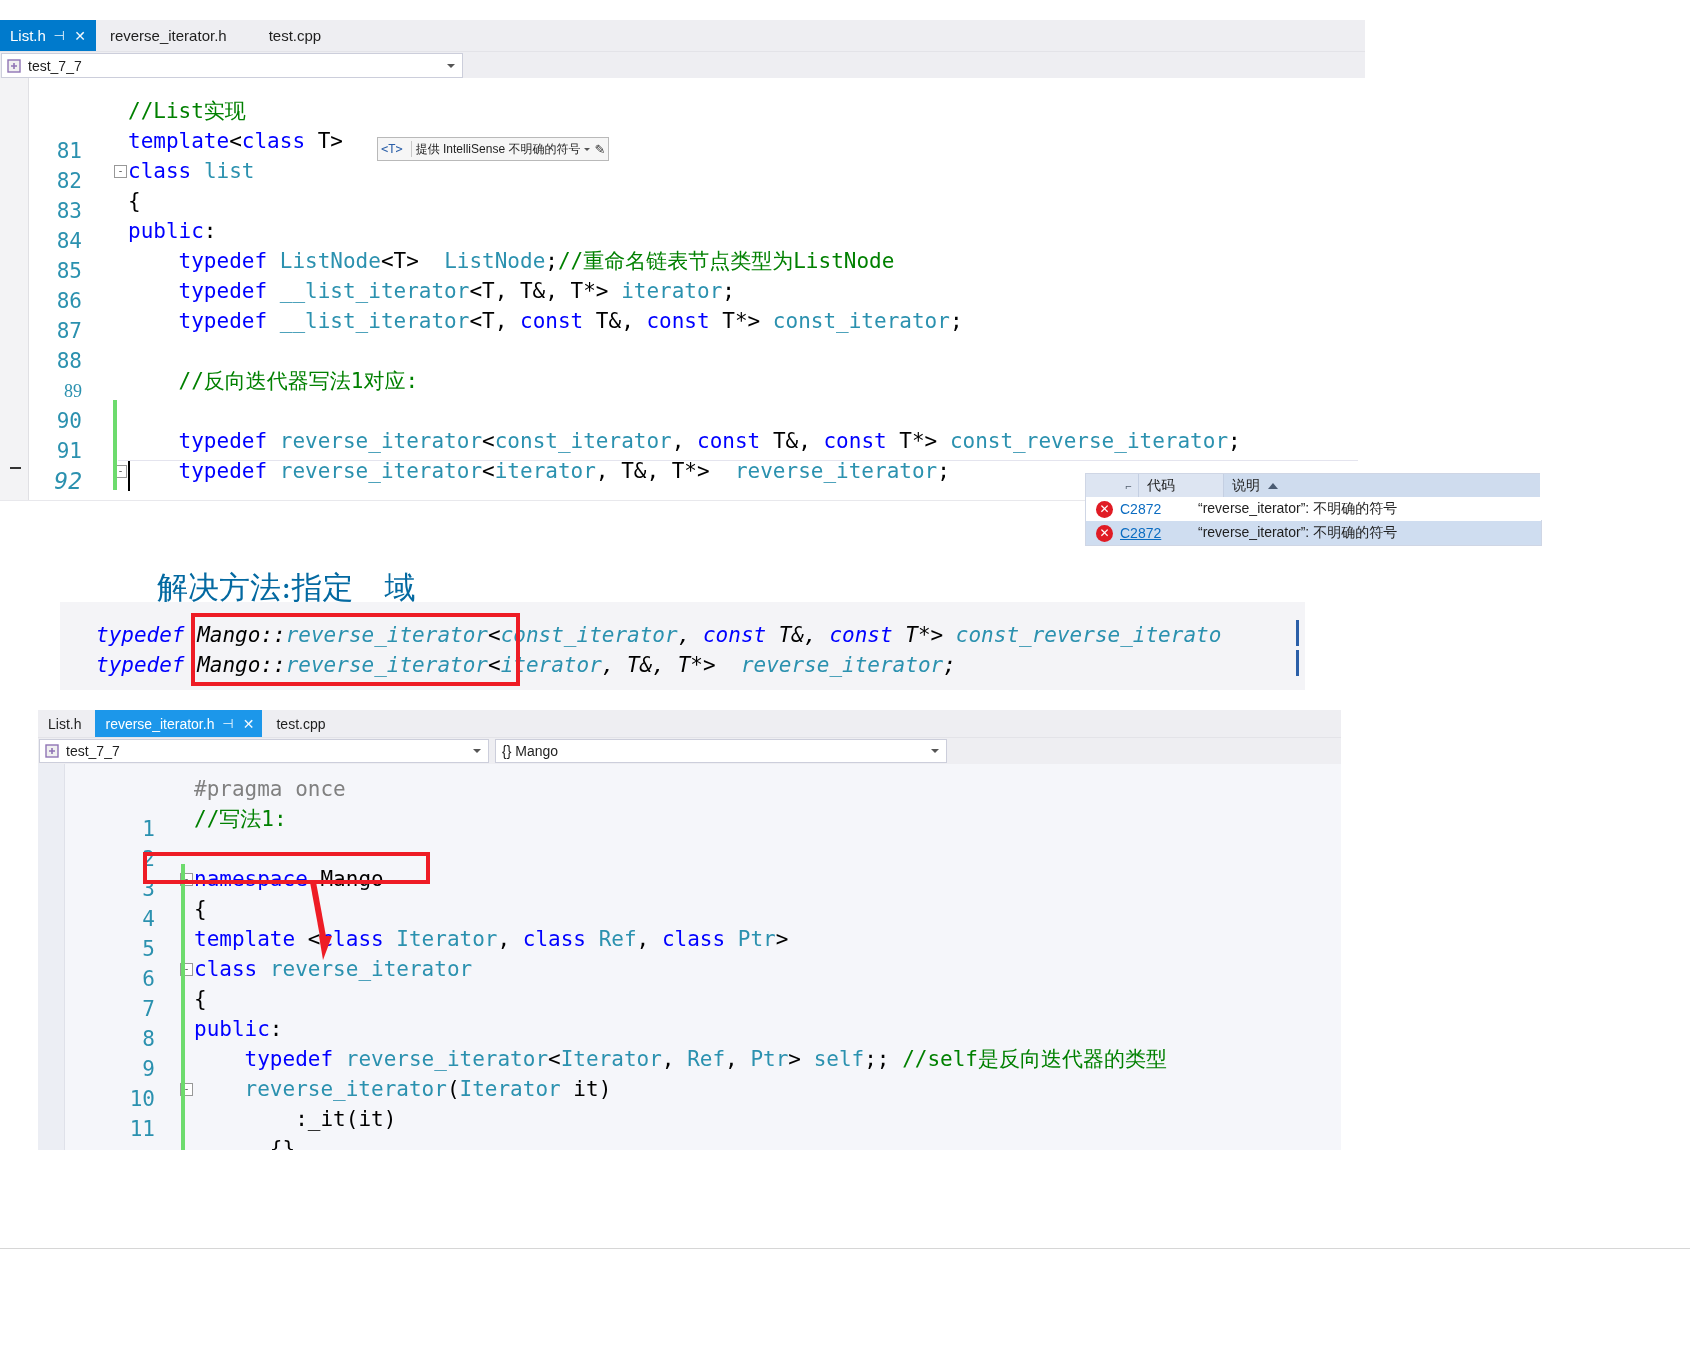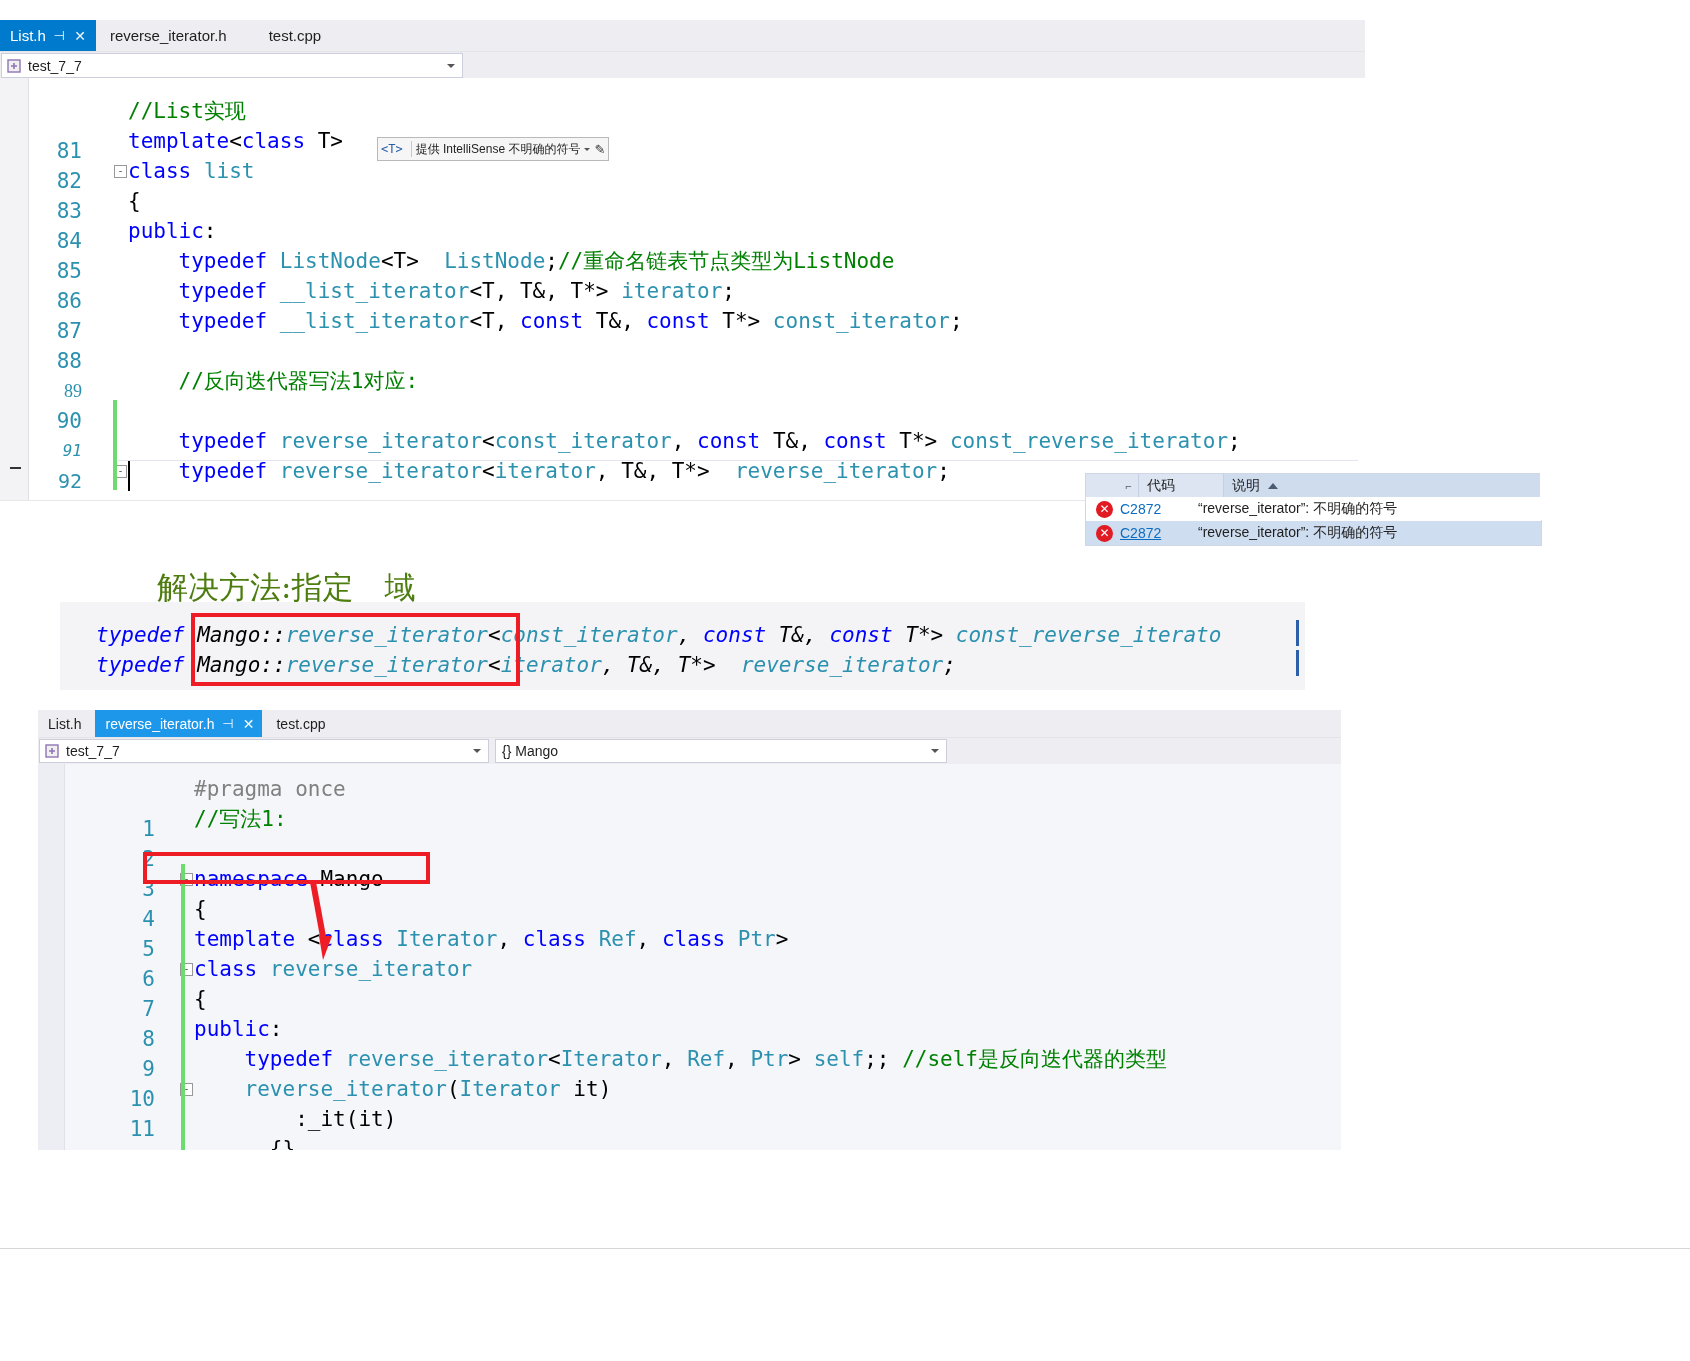--- a/index.html
+++ b/index.html
@@ -51,21 +51,21 @@
   .errrow{display:flex;align-items:center;height:24px;font-size:14px;color:#1e1e1e;}
   .errrow.sel{background:#cfddf0;}
   .errdot{width:17px;height:17px;border-radius:50%;background:#e01b24;color:#fff;font-size:12px;
       line-height:17px;text-align:center;margin:0 7px 0 10px;font-family:"Liberation Sans",sans-serif;flex:0 0 auto;}
   .errcode{color:#0b6cc1;width:78px;flex:0 0 auto;}
   .errcode.link{text-decoration:underline;}
   .errdesc{white-space:nowrap;}
 
   
   .redbox{position:absolute;border:4px solid #ee1c25;box-sizing:border-box;}
-  .redtitle{position:absolute;color:#4d7c0f;font-size:31px;font-family:"DejaVu Serif","Liberation Serif",serif;white-space:pre;}
+  .redtitle{position:absolute;color:#0369a1;font-size:31px;font-family:"DejaVu Serif","Liberation Serif",serif;white-space:pre;}
   .snippet{position:absolute;background:#f4f4f7;font-style:italic;}
   .arrow{position:absolute;}
   .vline{position:absolute;background:#2b5fa8;width:3px;}
   .hr{position:absolute;background:#d6d6d6;height:1px;}
 </style>
 </head>
 <body>
 
 <div class="vs-panel" style="left:0;top:20px;width:1365px;height:480px;background:#ffffff;border-bottom:1px solid #e8e8ec;">
 
@@ -114,23 +114,23 @@
         <div class="ln" style="left: 40px; top: 168px; width: 42px; font-size: 21px; line-height: 30px;">86</div>
         <div class="srcline" style="left: 128px; top: 168px; font-size: 21px; line-height: 30px;"><span class="p">    </span><span class="k">typedef</span><span class="p"> </span><span class="t">ListNode</span><span class="p">&lt;T&gt;  </span><span class="t">ListNode</span><span class="p">;</span><span class="c">//重命名链表节点类型为ListNode</span></div>
         <div class="ln" style="left: 40px; top: 198px; width: 42px; font-size: 21px; line-height: 30px;">87</div>
         <div class="srcline" style="left: 128px; top: 198px; font-size: 21px; line-height: 30px;"><span class="p">    </span><span class="k">typedef</span><span class="p"> </span><span class="t">__list_iterator</span><span class="p">&lt;T, T&amp;, T*&gt; </span><span class="t">iterator</span><span class="p">;</span></div>
         <div class="ln" style="left: 40px; top: 228px; width: 42px; font-size: 21px; line-height: 30px;">88</div>
         <div class="srcline" style="left: 128px; top: 228px; font-size: 21px; line-height: 30px;"><span class="p">    </span><span class="k">typedef</span><span class="p"> </span><span class="t">__list_iterator</span><span class="p">&lt;T, </span><span class="k">const</span><span class="p"> T&amp;, </span><span class="k">const</span><span class="p"> T*&gt; </span><span class="t">const_iterator</span><span class="p">;</span></div>
         <div class="ln" style="left: 40px; top: 258px; width: 42px; font-size: 18px; line-height: 30px; font-family: Liberation Serif, serif;">89</div>
         <div class="srcline" style="left: 128px; top: 258px; font-size: 21px; line-height: 30px;"></div>
         <div class="ln" style="left: 40px; top: 288px; width: 42px; font-size: 21px; line-height: 30px;">90</div>
         <div class="srcline" style="left: 128px; top: 288px; font-size: 21px; line-height: 30px;"><span class="c">    //反向迭代器写法1对应:</span></div>
-        <div class="ln" style="left: 40px; top: 318px; width: 42px; font-size: 16px; line-height: 30px; font-style: italic;">91</div>
+        <div class="ln" style="left: 40px; top: 318px; width: 42px; font-size: 21px; line-height: 30px;">91</div>
         <div class="srcline" style="left: 128px; top: 318px; font-size: 21px; line-height: 30px;"></div>
-        <div class="ln" style="left: 40px; top: 348px; width: 42px; font-size: 20px; line-height: 30px;">92</div>
+        <div class="ln" style="left: 40px; top: 348px; width: 42px; font-size: 23px; line-height: 30px; font-style: italic;">92</div>
         <div class="srcline" style="left: 128px; top: 348px; font-size: 21px; line-height: 30px;"><span class="p">    </span><span class="k">typedef</span><span class="p"> </span><span class="t">reverse_iterator</span><span class="p">&lt;</span><span class="t">const_iterator</span><span class="p">, </span><span class="k">const</span><span class="p"> T&amp;, </span><span class="k">const</span><span class="p"> T*&gt; </span><span class="t">const_reverse_iterator</span><span class="p">;</span></div>
         <div class="ln" style="left: 40px; top: 378px; width: 42px; font-size: 21px; line-height: 30px;">93</div>
         <div class="srcline" style="left: 128px; top: 378px; font-size: 21px; line-height: 30px;"><span class="p">    </span><span class="k">typedef</span><span class="p"> </span><span class="t">reverse_iterator</span><span class="p">&lt;</span><span class="t">iterator</span><span class="p">, T&amp;, T*&gt;  </span><span class="t">reverse_iterator</span><span class="p">;</span></div>
         <div class="foldbox" style="left: 114px; top: 387px;">-</div>
         <div class="ln" style="left: 40px; top: 408px; width: 42px; font-size: 21px; line-height: 30px;">94</div>
         <div class="srcline" style="left: 128px; top: 408px; font-size: 21px; line-height: 30px;"></div>
       </div>
 
     <div style="position:absolute;left:10px;top:389px;width:11px;height:2px;background:#333;"></div>
 

